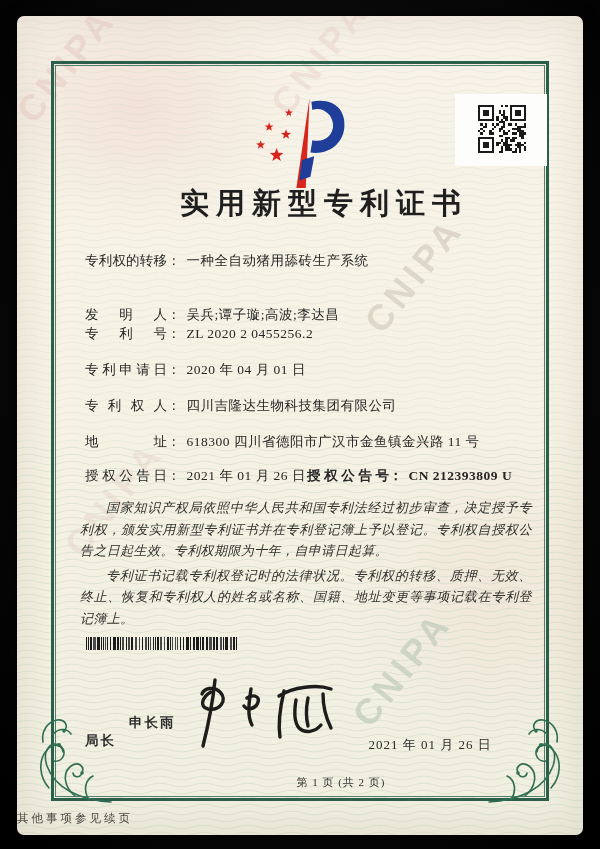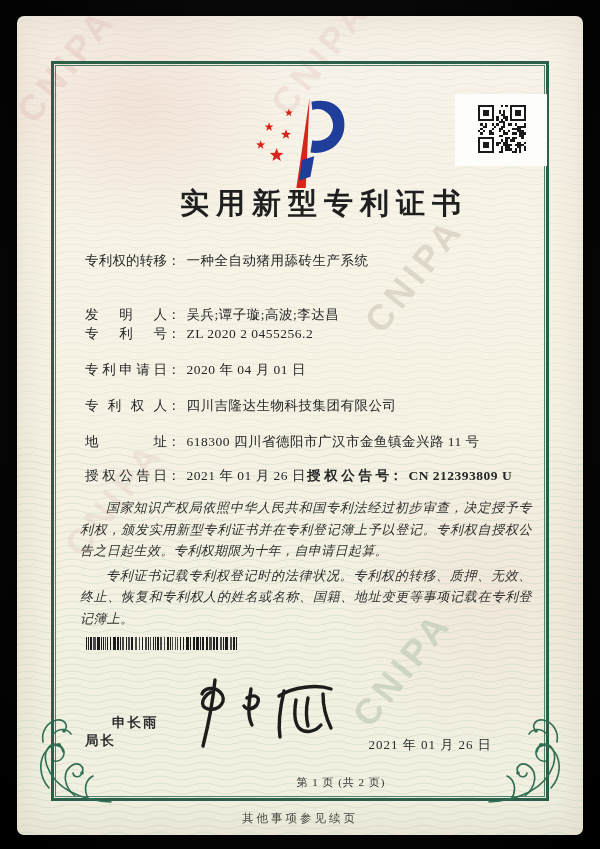--- a/index.html
+++ b/index.html
@@ -39,25 +39,25 @@
   .fval{letter-spacing:.5px;}
   .grant2{position:absolute;left:222px;top:0;white-space:nowrap;font-weight:bold;}
   .body-text{
     position:absolute;left:63px;top:481px;width:452px;
     font-size:13px;line-height:21.5px;color:#30302e;text-align:justify;
     font-style:italic;letter-spacing:.4px;
   }
   .body-text p{margin:0 0 3px 0;text-indent:2em;}
   .barcode{position:absolute;left:69px;top:621px;width:154px;height:13px;}
   .signer-title{position:absolute;left:68px;top:716px;font-family:"Liberation Sans",sans-serif;font-weight:bold;font-size:13.5px;color:#2b2b2b;letter-spacing:2px;}
-  .signer-name{position:absolute;left:51px;top:698px;font-family:"Liberation Sans",sans-serif;font-weight:bold;font-size:13.5px;color:#2b2b2b;letter-spacing:2px;padding-left:44px;}
+  .signer-name{position:absolute;left:68px;top:698px;font-family:"Liberation Sans",sans-serif;font-weight:bold;font-size:13.5px;color:#2b2b2b;letter-spacing:2px;padding-left:44px;}
   .signature{position:absolute;left:160px;top:658px;width:180px;height:80px;}
   .issue-date{position:absolute;left:323px;top:720px;width:180px;text-align:center;font-size:13px;color:#2c2c2c;letter-spacing:1px;}
   .page-no{position:absolute;left:34px;top:759px;width:580px;text-align:center;font-size:11px;color:#333;letter-spacing:1px;}
-  .footer-note{position:absolute;left:0;top:795px;width:566px;text-align:center;font-size:11.5px;color:#4a4a44;letter-spacing:3px;}
+  .footer-note{position:absolute;left:0;top:795px;width:566px;text-align:left;font-size:11.5px;color:#4a4a44;letter-spacing:3px;}
   .ornament{position:absolute;}
 </style>
 </head>
 <body>
 
 <div class="paper">
 
   <div class="tint t1"></div>
   <div class="tint t2"></div>
 

